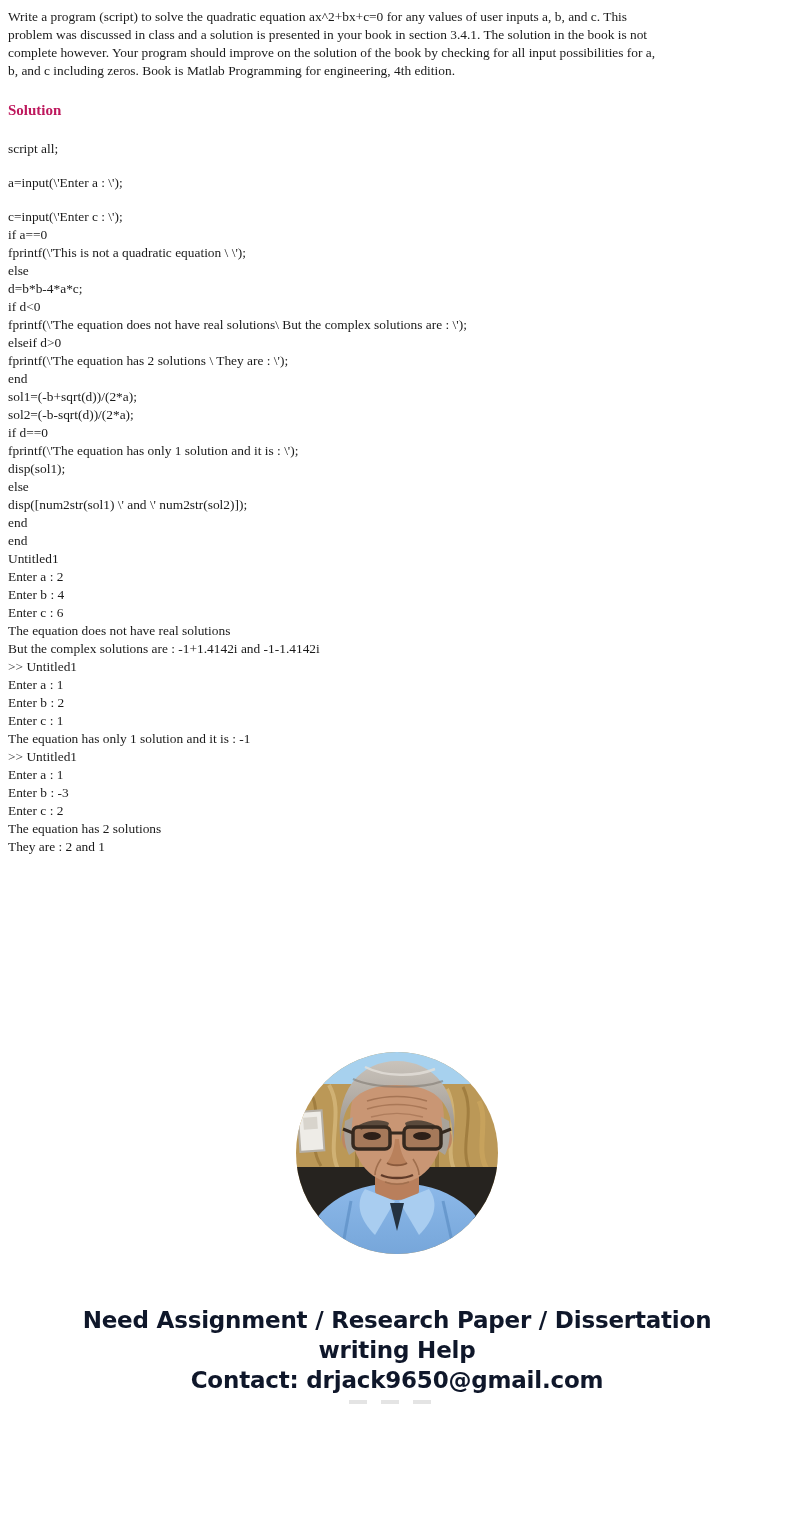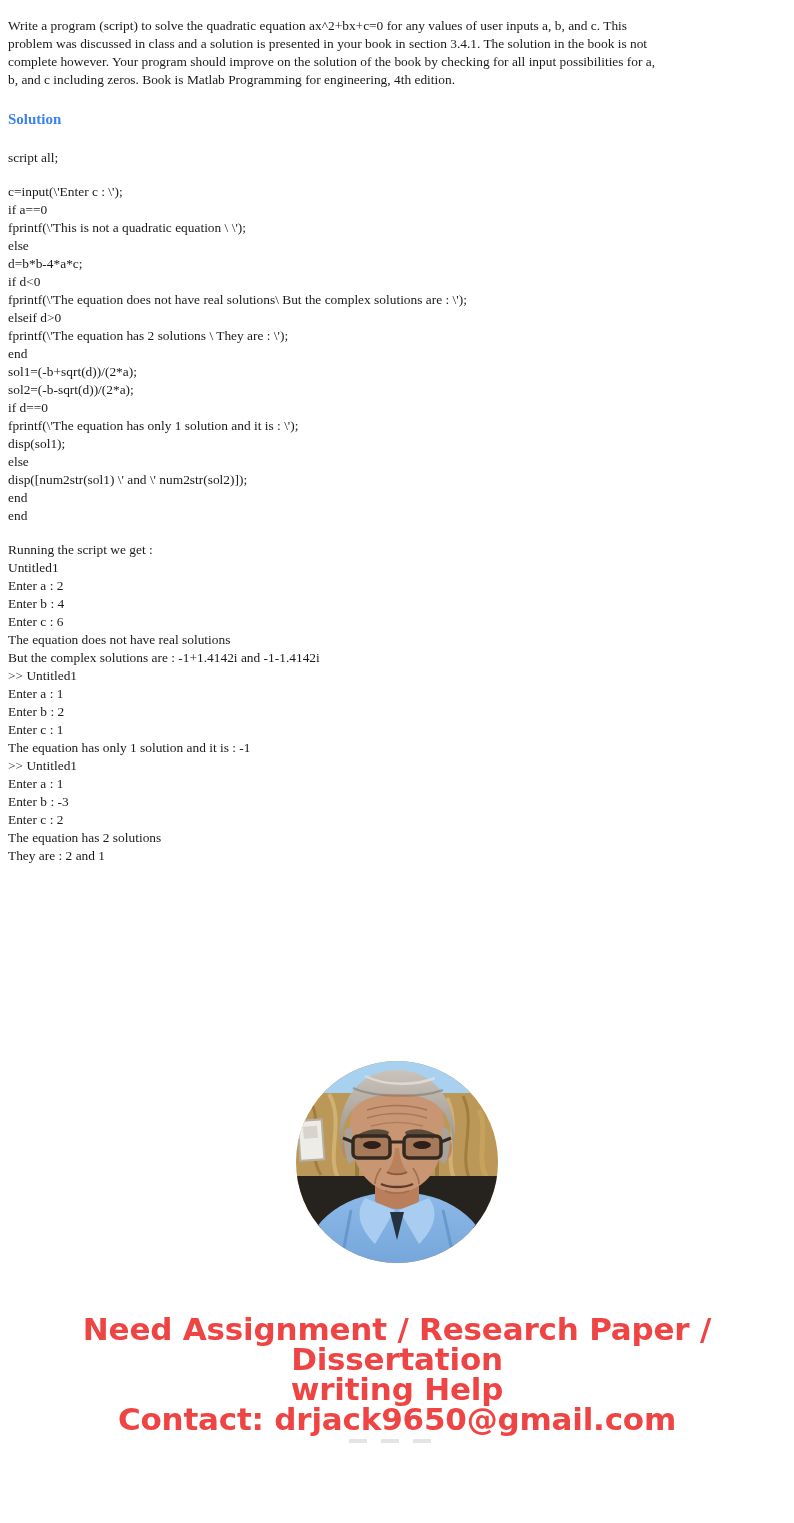--- a/index.html
+++ b/index.html
@@ -6,47 +6,47 @@
   body {
     width: 794px;
     height: 1523px;
     background: #ffffff;
     overflow: hidden;
     font-family: "Liberation Serif", serif;
     font-size: 13.4px;
     line-height: 18px;
     color: #1a1a1a;
   }
-  .doc { padding: 17px 8px 0 8px; }
+  .doc { padding: 8px 8px 0 8px; }
   .intro { margin: 0; }
   .solution-heading {
     font-size: 15px;
     line-height: 19px;
     font-weight: bold;
     margin: 21px 0 0 0;
-    color: #3b82f6;
+    color: #be185d;
   }
   .code-p { margin: 16px 0 0 0; white-space: pre-wrap; }
   .code-p.first { margin-top: 20px; }
   .run-note { margin: 16px 0 0 0; }
   .output-p { margin: 0 0 0 0; }
   .photo-wrap {
     margin-top: 195px;
     text-align: center;
     height: 204px;
   }
   .photo-wrap svg { display: inline-block; }
   .help-banner {
     margin-top: 50px;
     text-align: center;
     font-family: "DejaVu Sans", sans-serif;
     font-weight: 700;
-    font-size: 31px;
+    font-size: 23px;
     line-height: 30px;
-    color: #ef4444;
+    color: #0f172a;
     letter-spacing: -0.2px;
   }
   .faint-artifact {
     margin: 5px auto 0 auto;
     width: 96px;
     height: 4px;
     background: repeating-linear-gradient(90deg,
       #e4e4e4 0px, #e4e4e4 18px,
       transparent 18px, transparent 32px);
   }
@@ -55,25 +55,25 @@
 <body>
 
 <div class="doc">
 
   <p class="intro">Write a program (script) to solve the quadratic equation ax^2+bx+c=0 for any values of user inputs a, b, and c. This<br>problem was discussed in class and a solution is presented in your book in section 3.4.1. The solution in the book is not<br>complete however. Your program should improve on the solution of the book by checking for all input possibilities for a,<br>b, and c including zeros. Book is Matlab Programming for engineering, 4th edition.</p>
 
   <div class="solution-heading">Solution</div>
 
   <p class="code-p first">script all;</p>
 
+  <p class="code-p">a=input(\'Enter a : \');</p>
 
 
   <p class="code-p">c=input(\'Enter c : \');<br>if a==0<br>fprintf(\'This is not a quadratic equation \ \');<br>else<br>d=b*b-4*a*c;<br>if d&lt;0<br>fprintf(\'The equation does not have real solutions\ But the complex solutions are : \');<br>elseif d&gt;0<br>fprintf(\'The equation has 2 solutions \ They are : \');<br>end<br>sol1=(-b+sqrt(d))/(2*a);<br>sol2=(-b-sqrt(d))/(2*a);<br>if d==0<br>fprintf(\'The equation has only 1 solution and it is : \');<br>disp(sol1);<br>else<br>disp([num2str(sol1) \' and \' num2str(sol2)]);<br>end<br>end</p>
 
-  <p class="run-note">Running the script we get :</p>
 
   <p class="output-p">Untitled1<br>Enter a : 2<br>Enter b : 4<br>Enter c : 6<br>The equation does not have real solutions<br>But the complex solutions are : -1+1.4142i and -1-1.4142i<br>&gt;&gt; Untitled1<br>Enter a : 1<br>Enter b : 2<br>Enter c : 1<br>The equation has only 1 solution and it is : -1</p>
 
   <p class="output-p">&gt;&gt; Untitled1<br>Enter a : 1<br>Enter b : -3<br>Enter c : 2<br>The equation has 2 solutions<br>They are : 2 and 1</p>
 
   <div class="photo-wrap">
     <svg width="204" height="204" viewBox="0 0 204 204">
       <defs>
         <clipPath id="pc">
             <circle cx="102" cy="102" r="101"></circle>

